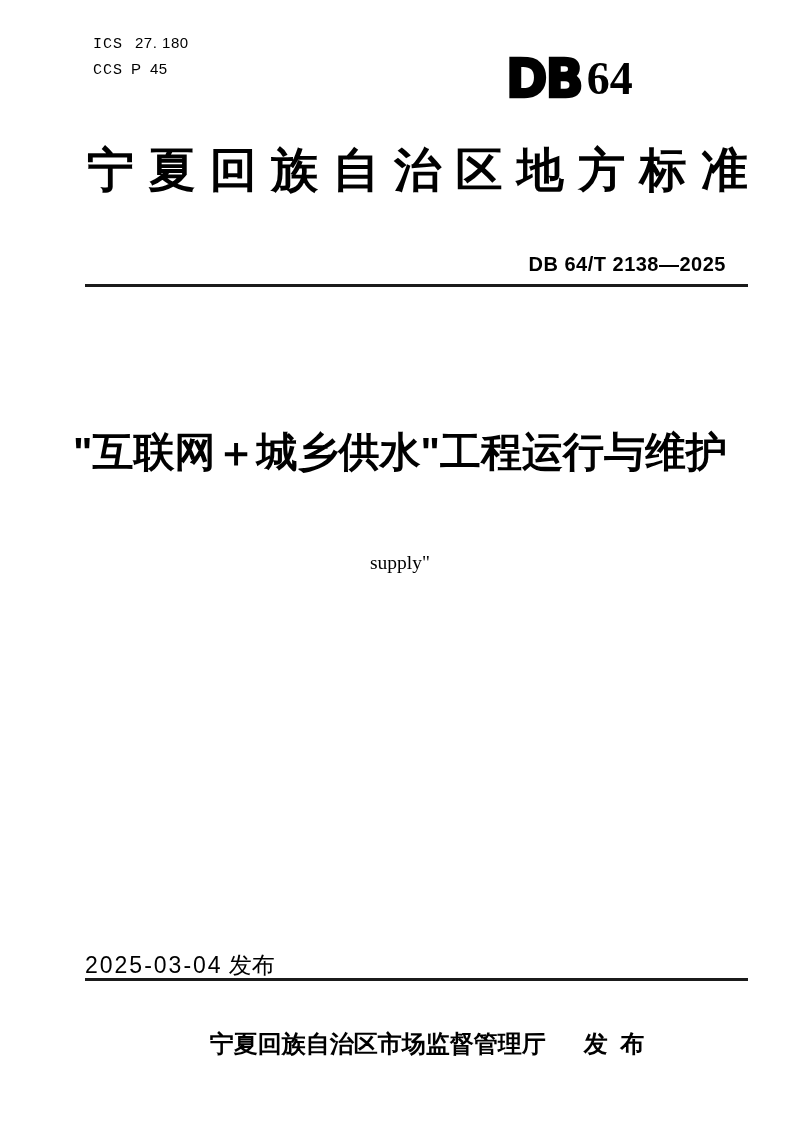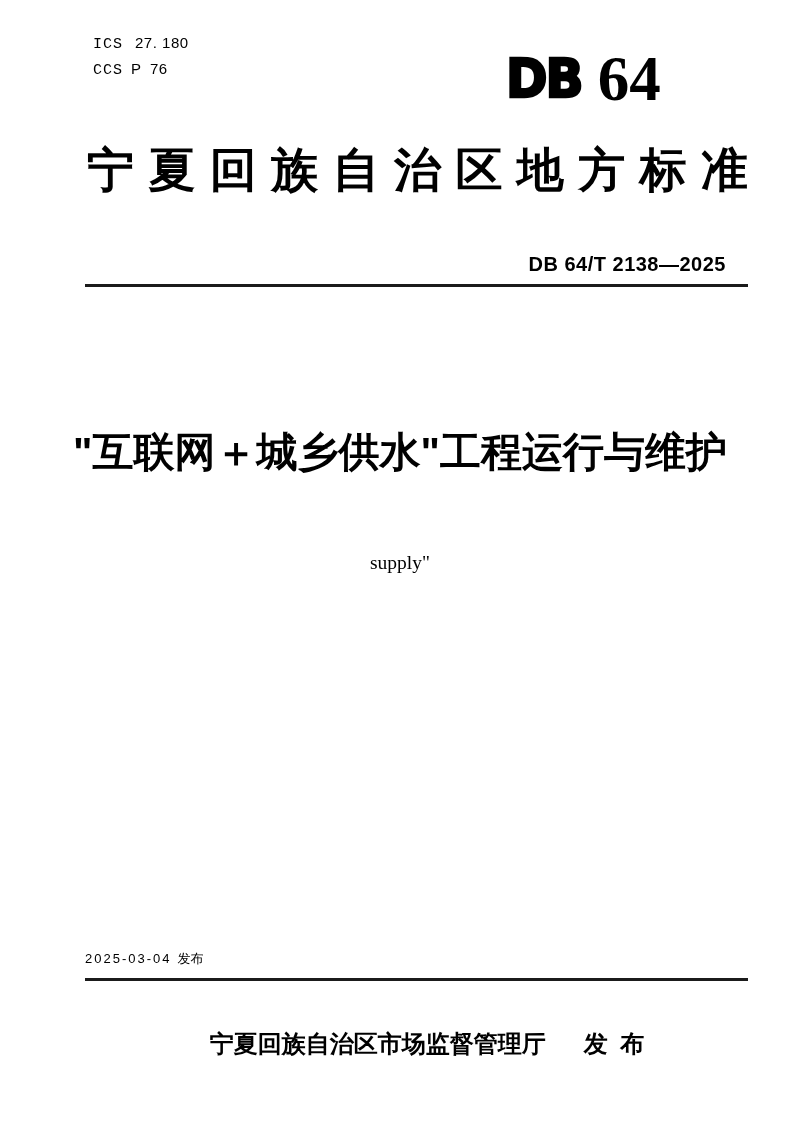--- a/index.html
+++ b/index.html
@@ -33,22 +33,22 @@
   }
   .logo-db {
     font-family: "DejaVu Sans", "Liberation Sans", sans-serif;
     font-weight: 900; font-size: 50px; line-height: 52px;
     letter-spacing: -2px;
     -webkit-text-stroke: 2.5px #000;
     transform: scaleY(1.05); transform-origin: bottom;
   }
   .logo-64 {
     font-family: "Liberation Serif", serif;
-    font-weight: 700; font-size: 63px; line-height: 54px;
-    margin-left: 16px;
+    font-weight: 700; font-size: 46px; line-height: 54px;
+    margin-left: 5px;
   }
 
   
   .standard-type {
     position: absolute; left: 87px; top: 149px; width: 661px;
     font-size: 47px; font-weight: 600; line-height: 42px;
     text-align: justify; text-align-last: justify;
   }
 
   .standard-number {
@@ -75,21 +75,21 @@
     position: absolute; left: 0; top: 551px; width: 800px;
     text-align: center;
     font-family: "Liberation Serif", serif;
     font-size: 19.5px; line-height: 24px;
   }
 
   
   .dates-row {
     position: absolute; left: 85px; top: 950px; width: 663px;
     display: flex; justify-content: space-between;
-    font-size: 13px; font-weight: 500;
+    font-size: 23px; font-weight: 500;
   }
   .date-value { letter-spacing: 2px; }
   .date-label { margin-left: 6px; }
 
   
   .publisher-row {
     position: absolute; left: 0; top: 1028px; width: 800px;
     text-align: center;
     font-size: 24px; font-weight: 600; margin-left: 27px;
   }
@@ -98,21 +98,21 @@
 </head>
 <body>
 
 <div class="page">
 
   <div class="ics-block">
     <div>
       <span class="ics-label">ICS</span><span class="ics-value">27. 180</span>
     </div>
     <div>
-      <span class="ics-label">CCS</span><span class="ccs-value">P 76</span>
+      <span class="ics-label">CCS</span><span class="ccs-value">P 45</span>
     </div>
   </div>
 
   <div class="logo">
     <span class="logo-db">DB</span>
     <span class="logo-64">64</span>
   </div>
 
   <div class="standard-type">宁夏回族自治区地方标准</div>
 

